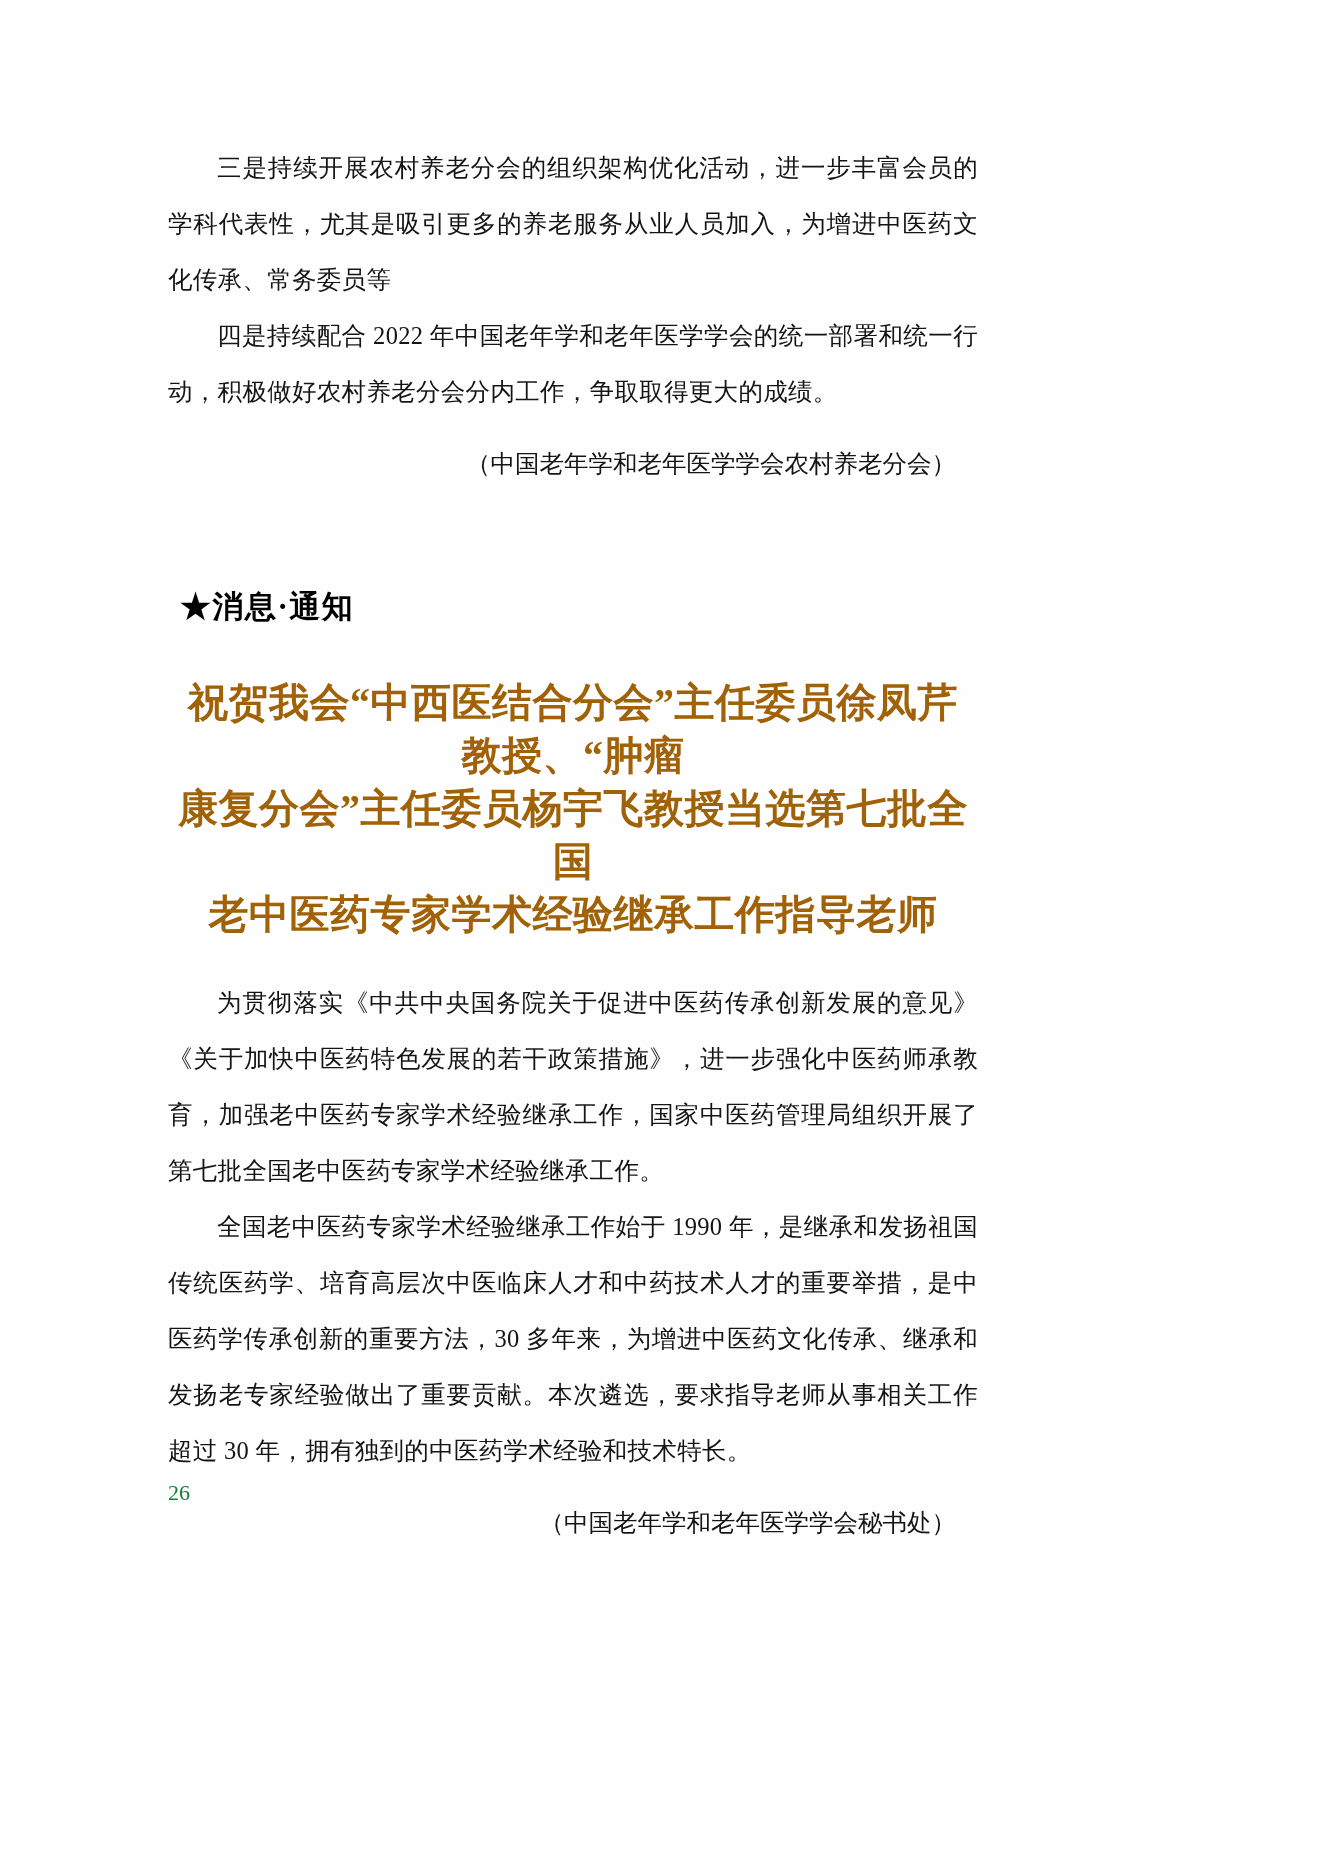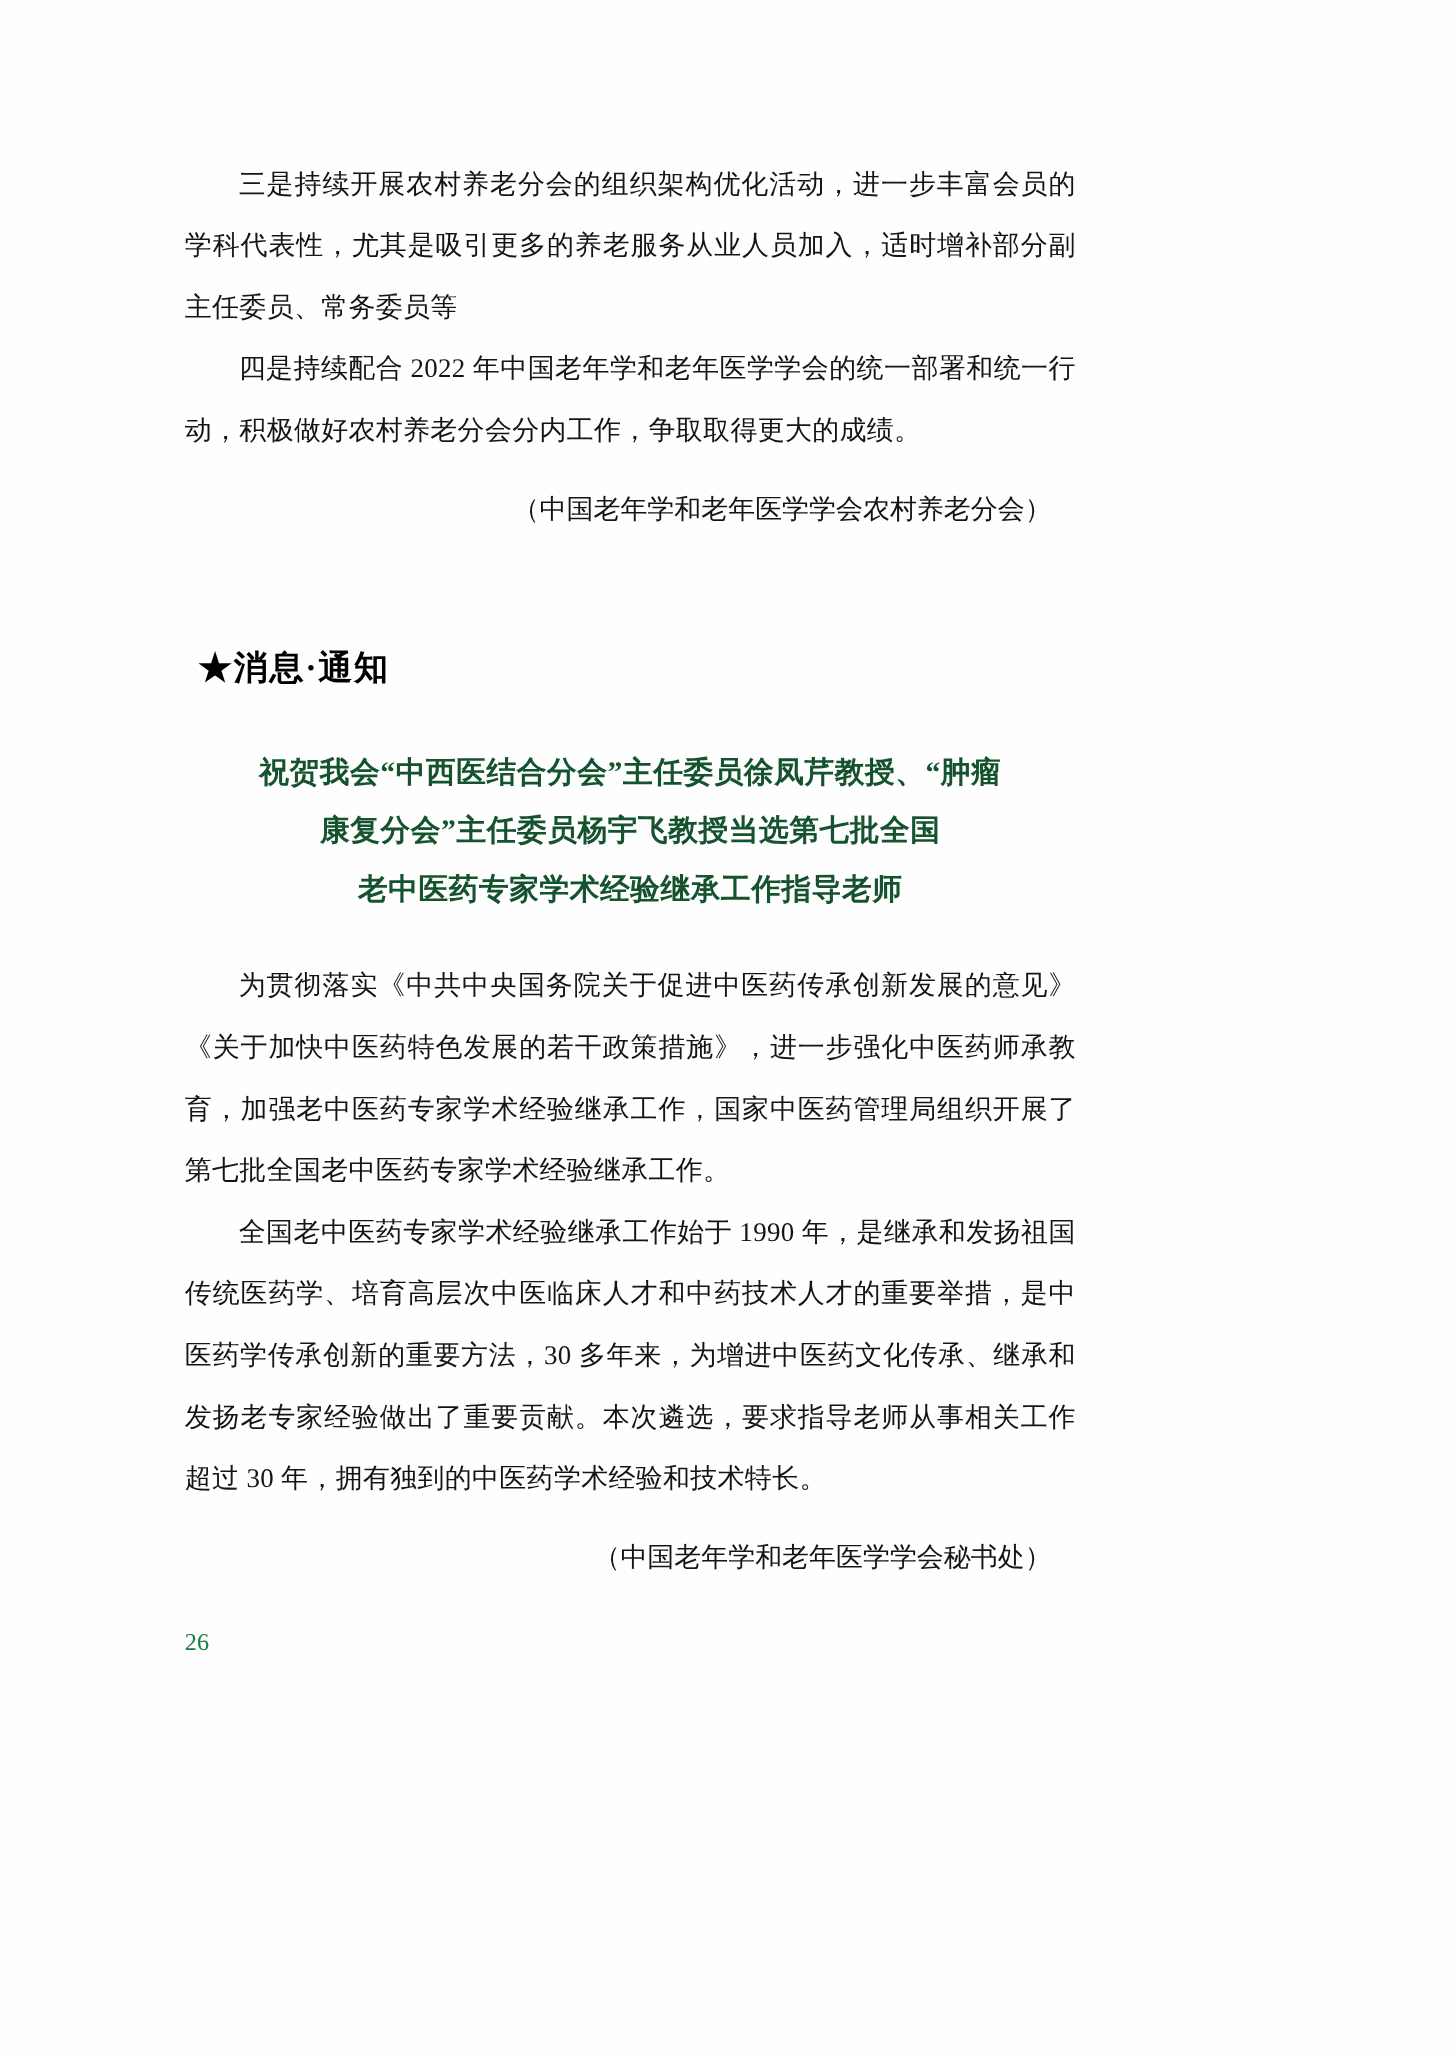--- a/index.html
+++ b/index.html
@@ -56,27 +56,27 @@
   .section-header {
     font-size: 31px;
     line-height: 46px;
     font-weight: bold;
     letter-spacing: 1.5px;
     margin: 12px;
     color: #000;
     font-family: "Liberation Serif", "DejaVu Serif", serif;
   }
   .article-title {
-    font-size: 27px;
+    font-size: 40px;
     line-height: 53px;
     font-weight: bold;
     text-align: center;
     letter-spacing: 0.5px;
     margin: 0;
-    color: #14532d;
+    color: #a16207;
     font-family: "Liberation Serif", "DejaVu Serif", serif;
   }
   .title-line { display: block; }
   .title-line-1 { text-align: center; }
   .title-line-2 { text-align: center; }
   .title-line-3 { text-align: center; }
 
   .page-number {
     position: absolute;
     left: 168px;
@@ -87,21 +87,21 @@
     font-family: "Liberation Serif", "DejaVu Serif", serif;
   }
 </style>
 </head>
 <body>
 
 <div class="page">
 
   <div class="content">
 
-    <p class="para">三是持续开展农村养老分会的组织架构优化活动，进一步丰富会员的学科代表性，尤其是吸引更多的养老服务从业人员加入，适时增补部分副主任委员、常务委员等</p>
+    <p class="para">三是持续开展农村养老分会的组织架构优化活动，进一步丰富会员的学科代表性，尤其是吸引更多的养老服务从业人员加入，为增进中医药文化传承、常务委员等</p>
 
     <p class="para">四是持续配合 2022 年中国老年学和老年医学学会的统一部署和统一行动，积极做好农村养老分会分内工作，争取取得更大的成绩。</p>
 
     <p class="attribution">（中国老年学和老年医学学会农村养老分会）</p>
 
     <div class="spacer-lg"></div>
 
     <h2 class="section-header">★消息·通知</h2>
 
     <div class="spacer-md"></div>

